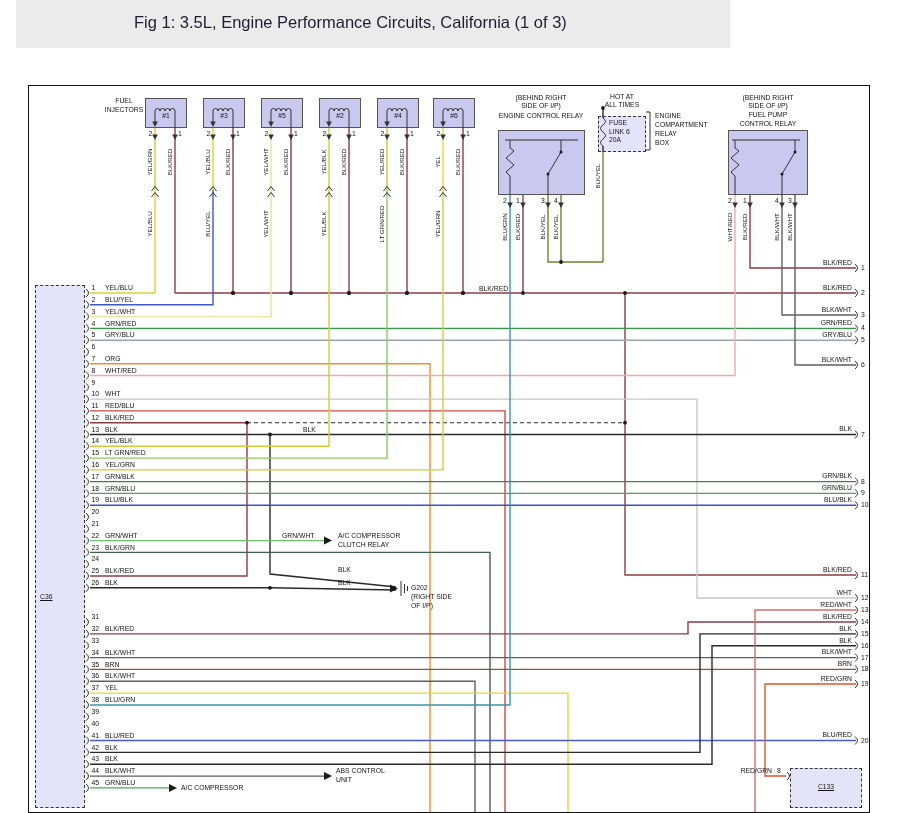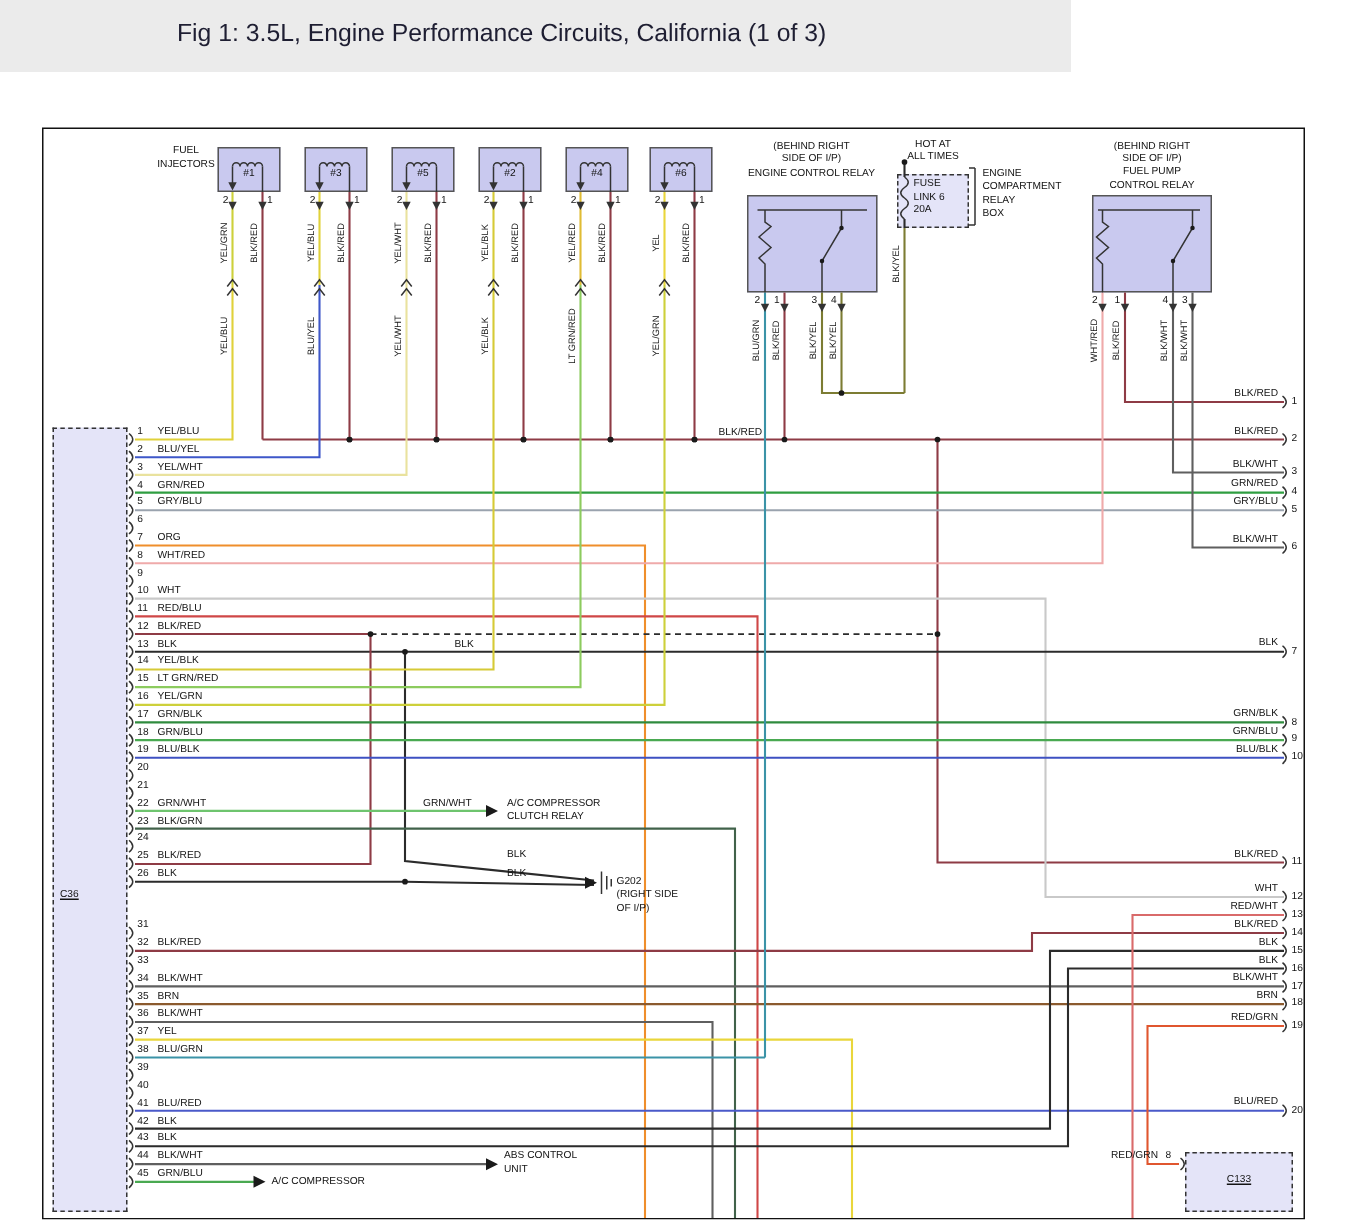--- a/index.html
+++ b/index.html
@@ -1,18 +1,18 @@
 <!DOCTYPE html>
 <html><head>
 <meta charset="utf-8">
 <style>
   *{margin:0;padding:0;box-sizing:border-box}
   html,body{width:898px;height:813px;background:#fff;overflow:hidden;
     font-family:"Liberation Sans",sans-serif;position:relative}
-  .titlebar{position:absolute;left:0;top:0;width:714px;height:48px;background:#ebebeb}
+  .titlebar{position:absolute;left:16px;top:0;width:714px;height:48px;background:#ebebeb}
   .title{position:absolute;left:118px;top:13px;font-size:16.5px;color:#1e1e32;white-space:nowrap}
   .frame{position:absolute;left:28px;top:85px;width:842px;height:728px;border:1.6px solid #111;background:#fff}
   #boxes,#labels{position:absolute;left:0;top:0;width:898px;height:813px}
   #wires{position:absolute;left:0;top:0}
   .lbl{position:absolute;font-size:6.8px;line-height:1.25;color:#141414;white-space:nowrap}
   .v{transform:translate(-50%,-50%) rotate(-90deg);font-size:6.2px}
   .c{transform:translateX(-50%)}
   .u{text-decoration:underline}
   .rbox{position:absolute;background:#c9c9ef;border:1px solid #555}
   .cbox{position:absolute;background:#e4e4f8;border:1px dashed #333}

